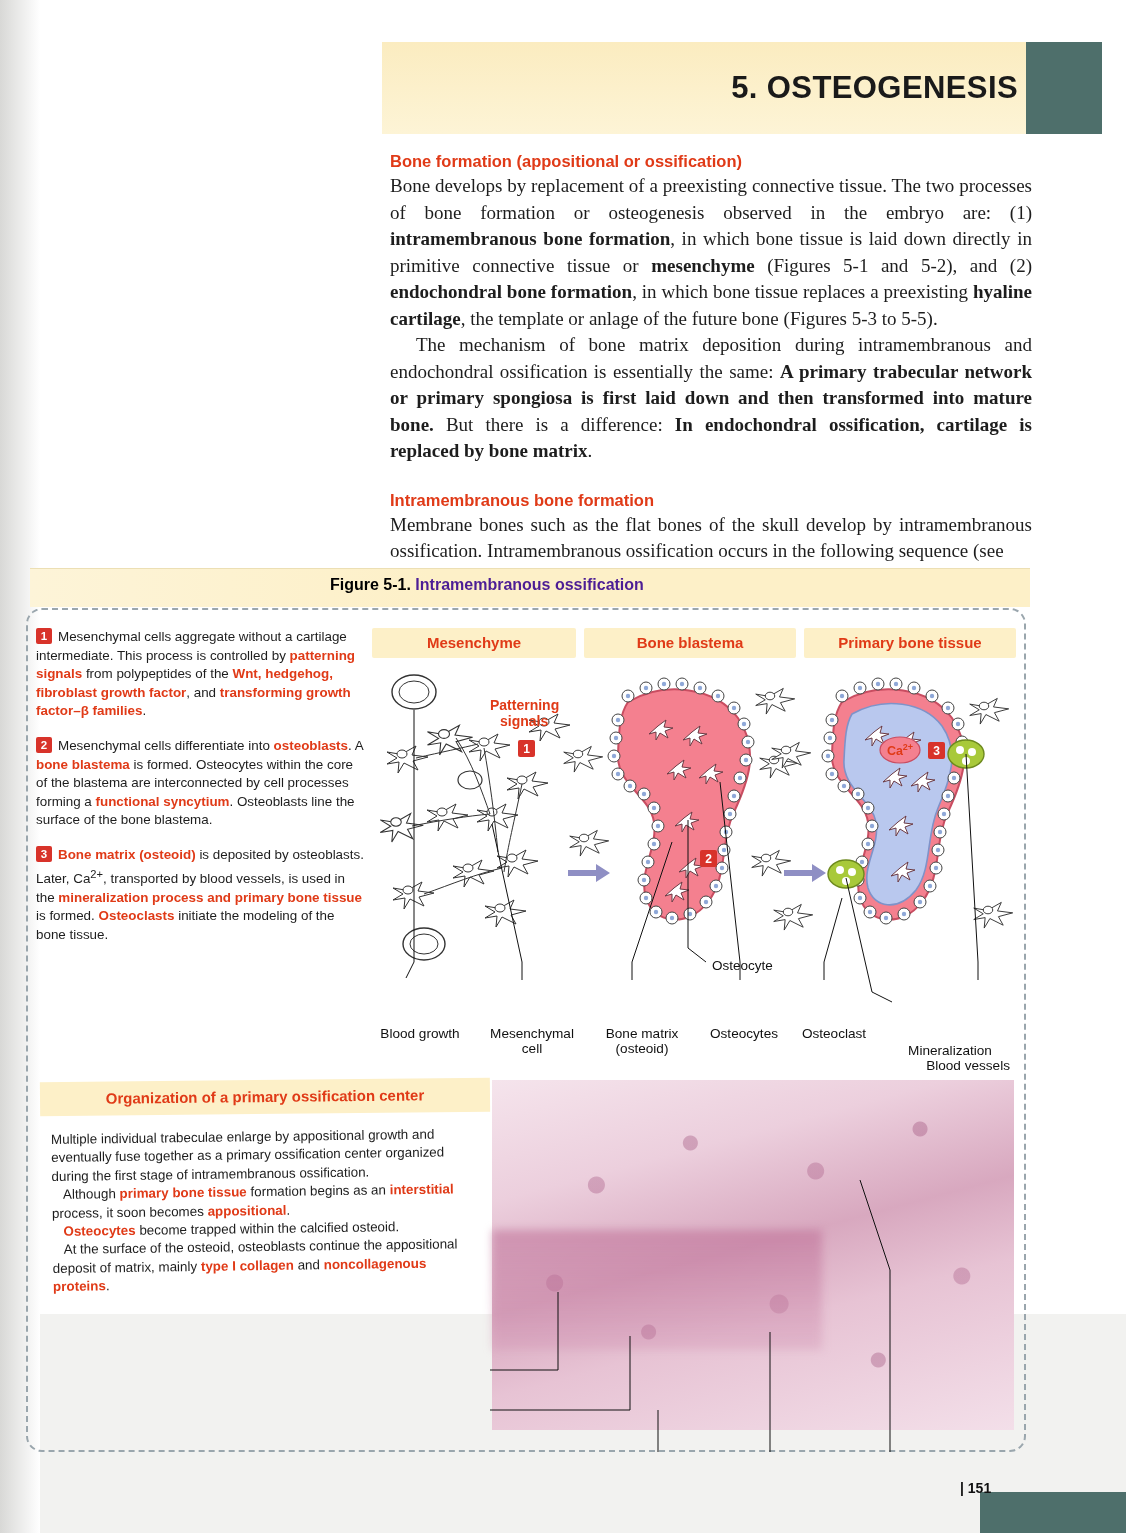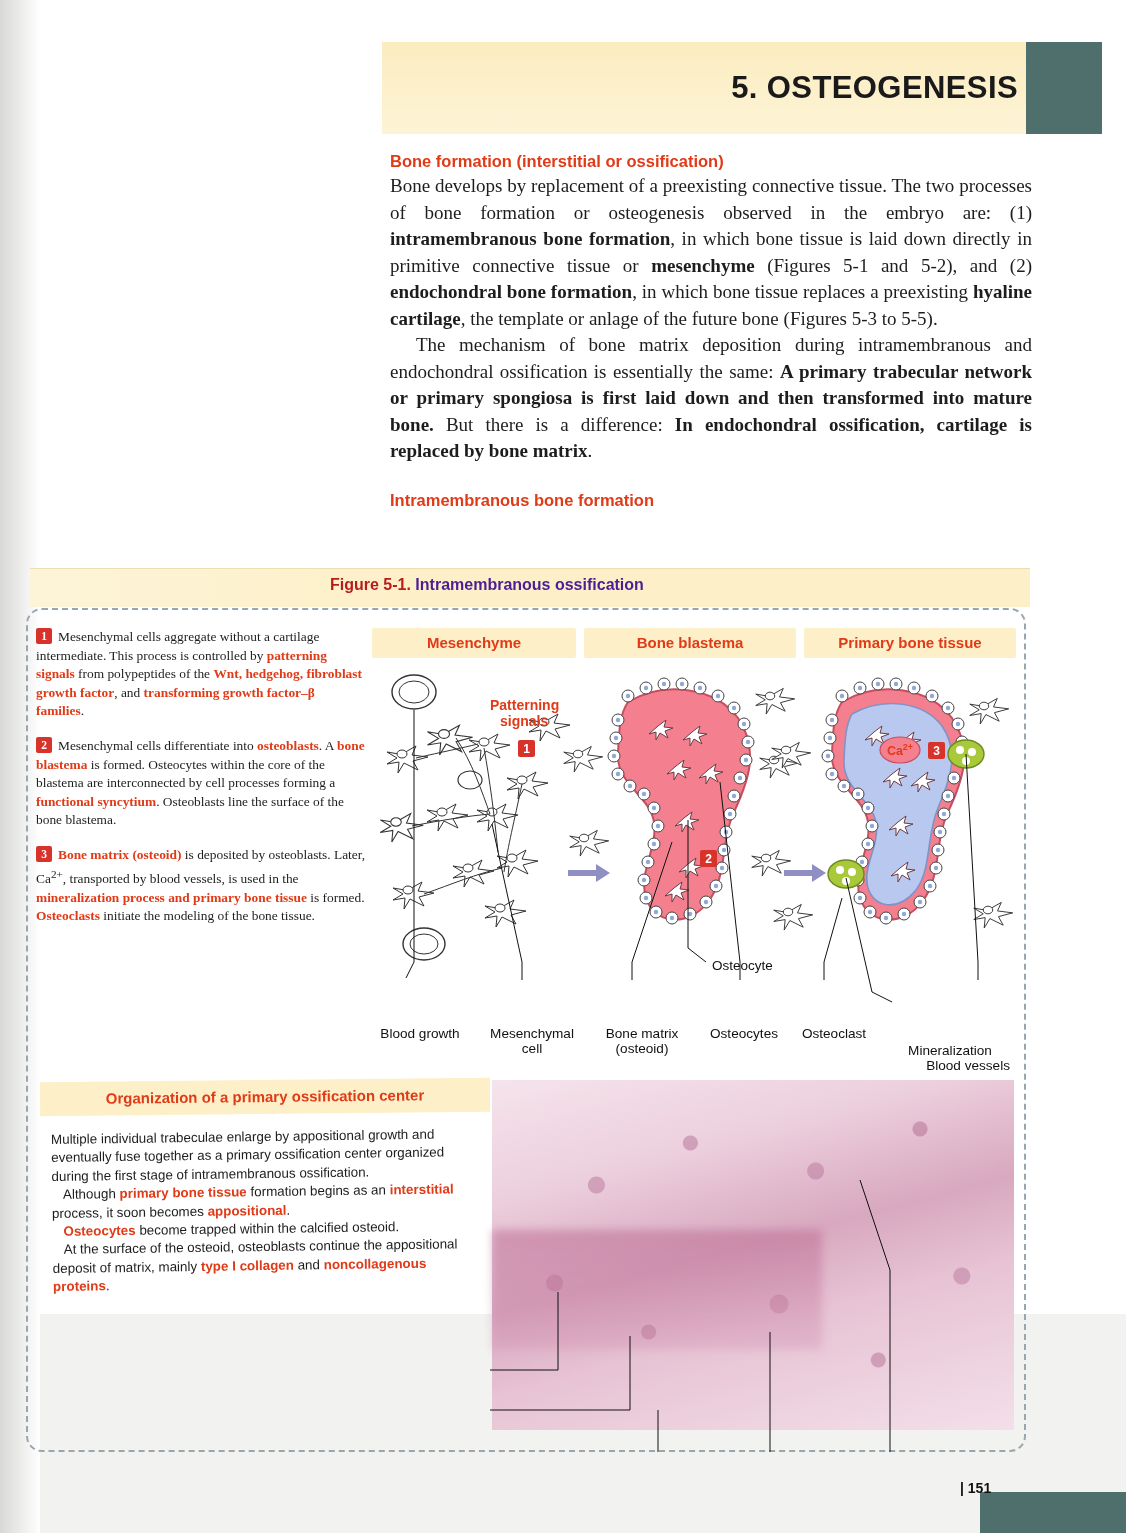--- a/index.html
+++ b/index.html
@@ -57,31 +57,31 @@
   
   .fig-band{
     position:absolute;left:30px;top:568px;width:1000px;height:38px;
     background:linear-gradient(to right,#fdf4d8 0%,#fdf0c8 40%,#fdf0c8 100%);
     border-top:1px solid #ecdfb4;
   }
   .fig-title{
     position:absolute;left:330px;top:576px;
     font-family:"Liberation Sans", sans-serif;font-size:16px;
   }
-  .fig-title .num{color:#b91c1c;font-weight:bold;}
+  .fig-title .num{color:#000000;font-weight:bold;}
   .fig-title .nm{color:#4c1d95;font-weight:bold;}
   
   .fig-frame{
     position:absolute;left:26px;top:608px;width:996px;height:840px;
     border:2px dashed #9aa6ad;border-radius:16px;
   }
   
   .notes{
     position:absolute;left:36px;top:628px;width:330px;
-    font-family:Liberation Serif, serif;
+    font-family:Liberation Sans, sans-serif;
     font-size:13.4px;line-height:18.6px;color:#1d1d1d;
   }
   .note{margin-bottom:16px;position:relative;}
   .badge{
     display:inline-block;width:16px;height:16px;background:#d8332a;color:#fff;
     font-size:11.5px;font-weight:bold;text-align:center;line-height:16px;
     border-radius:2px;margin-right:6px;vertical-align:1px;
   }
   .r{color:#e03a17;font-weight:bold;}
   
@@ -159,24 +159,25 @@
 <div class="page">
   <div class="page-left-shadow"></div>
 
   <div class="ghost"></div>
 
   <div class="header-band-inner"></div>
   <div class="header-square"></div>
   <div class="chapter-title">5. OSTEOGENESIS</div>
 
   <div class="col">
-    <div class="h-red">Bone formation (interstitial or ossification)</div>
+    <div class="h-red">Bone formation (appositional or ossification)</div>
     <p class="para">Bone develops by replacement of a preexisting connective tissue. The two processes of bone formation or osteogenesis observed in the embryo are: (1) <b>intramembranous bone formation</b>, in which bone tissue is laid down directly in primitive connective tissue or <b>mesenchyme</b> (Figures 5-1 and 5-2), and (2) <b>endochondral bone formation</b>, in which bone tissue replaces a preexisting <b>hyaline cartilage</b>, the template or anlage of the future bone (Figures 5-3 to 5-5).</p>
     <p class="para indent">The mechanism of bone matrix deposition during intramembranous and endochondral ossification is essentially the same: <b>A primary trabecular network or primary spongiosa is first laid down and then transformed into mature bone.</b> But there is a difference: <b>In endochondral ossification, cartilage is replaced by bone matrix</b>.</p>
     <div class="h-red sec2">Intramembranous bone formation</div>
+    <p class="para">Membrane bones such as the flat bones of the skull develop by intramembranous ossification. Intramembranous ossification occurs in the following sequence (see</p>
   </div>
 
   <div class="fig-band"></div>
   <div class="fig-title">
     <span class="num">Figure 5-1.</span>
     <span class="nm">Intramembranous ossification</span>
   </div>
 
   <div class="fig-frame"></div>
 

